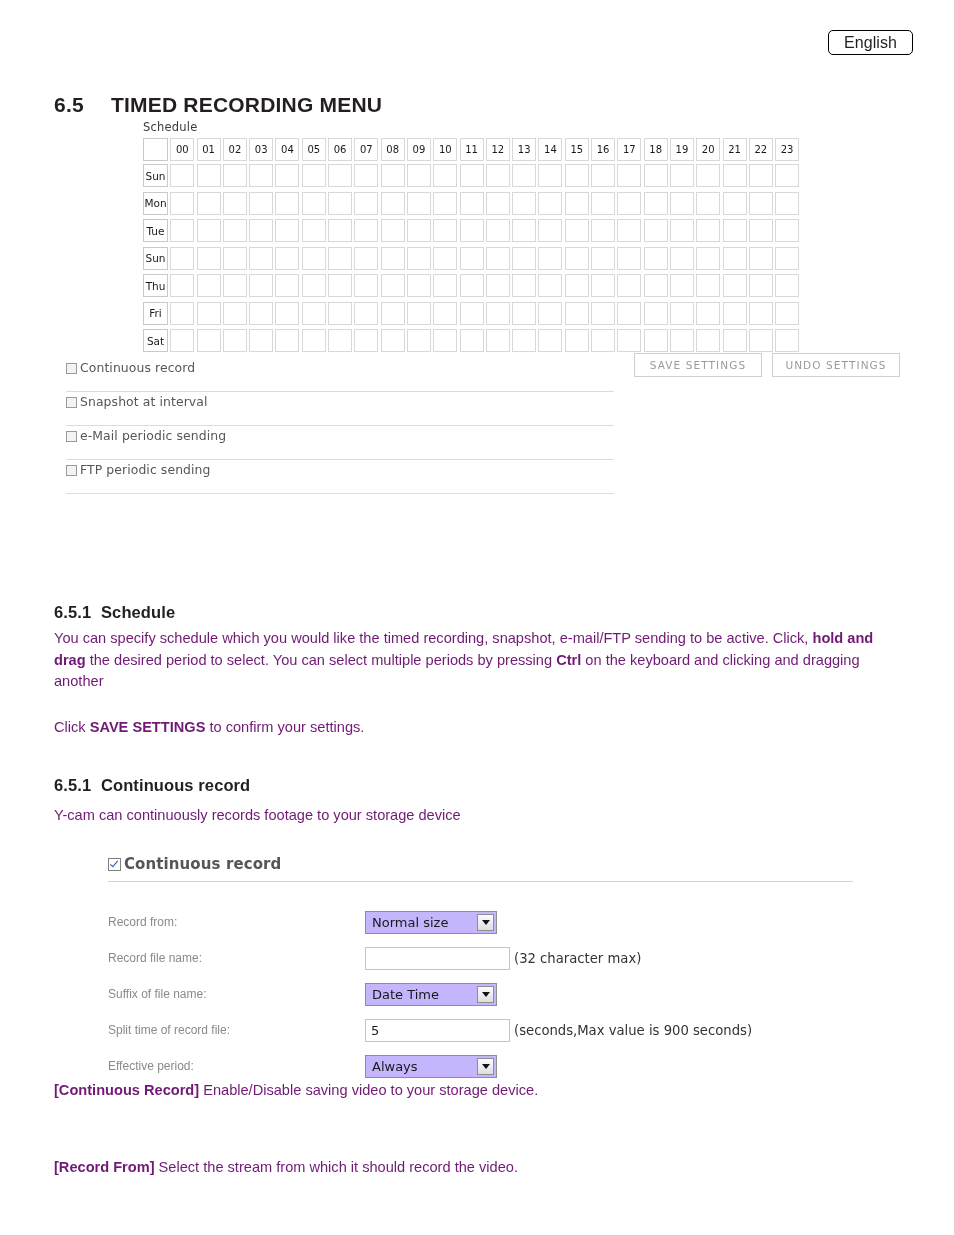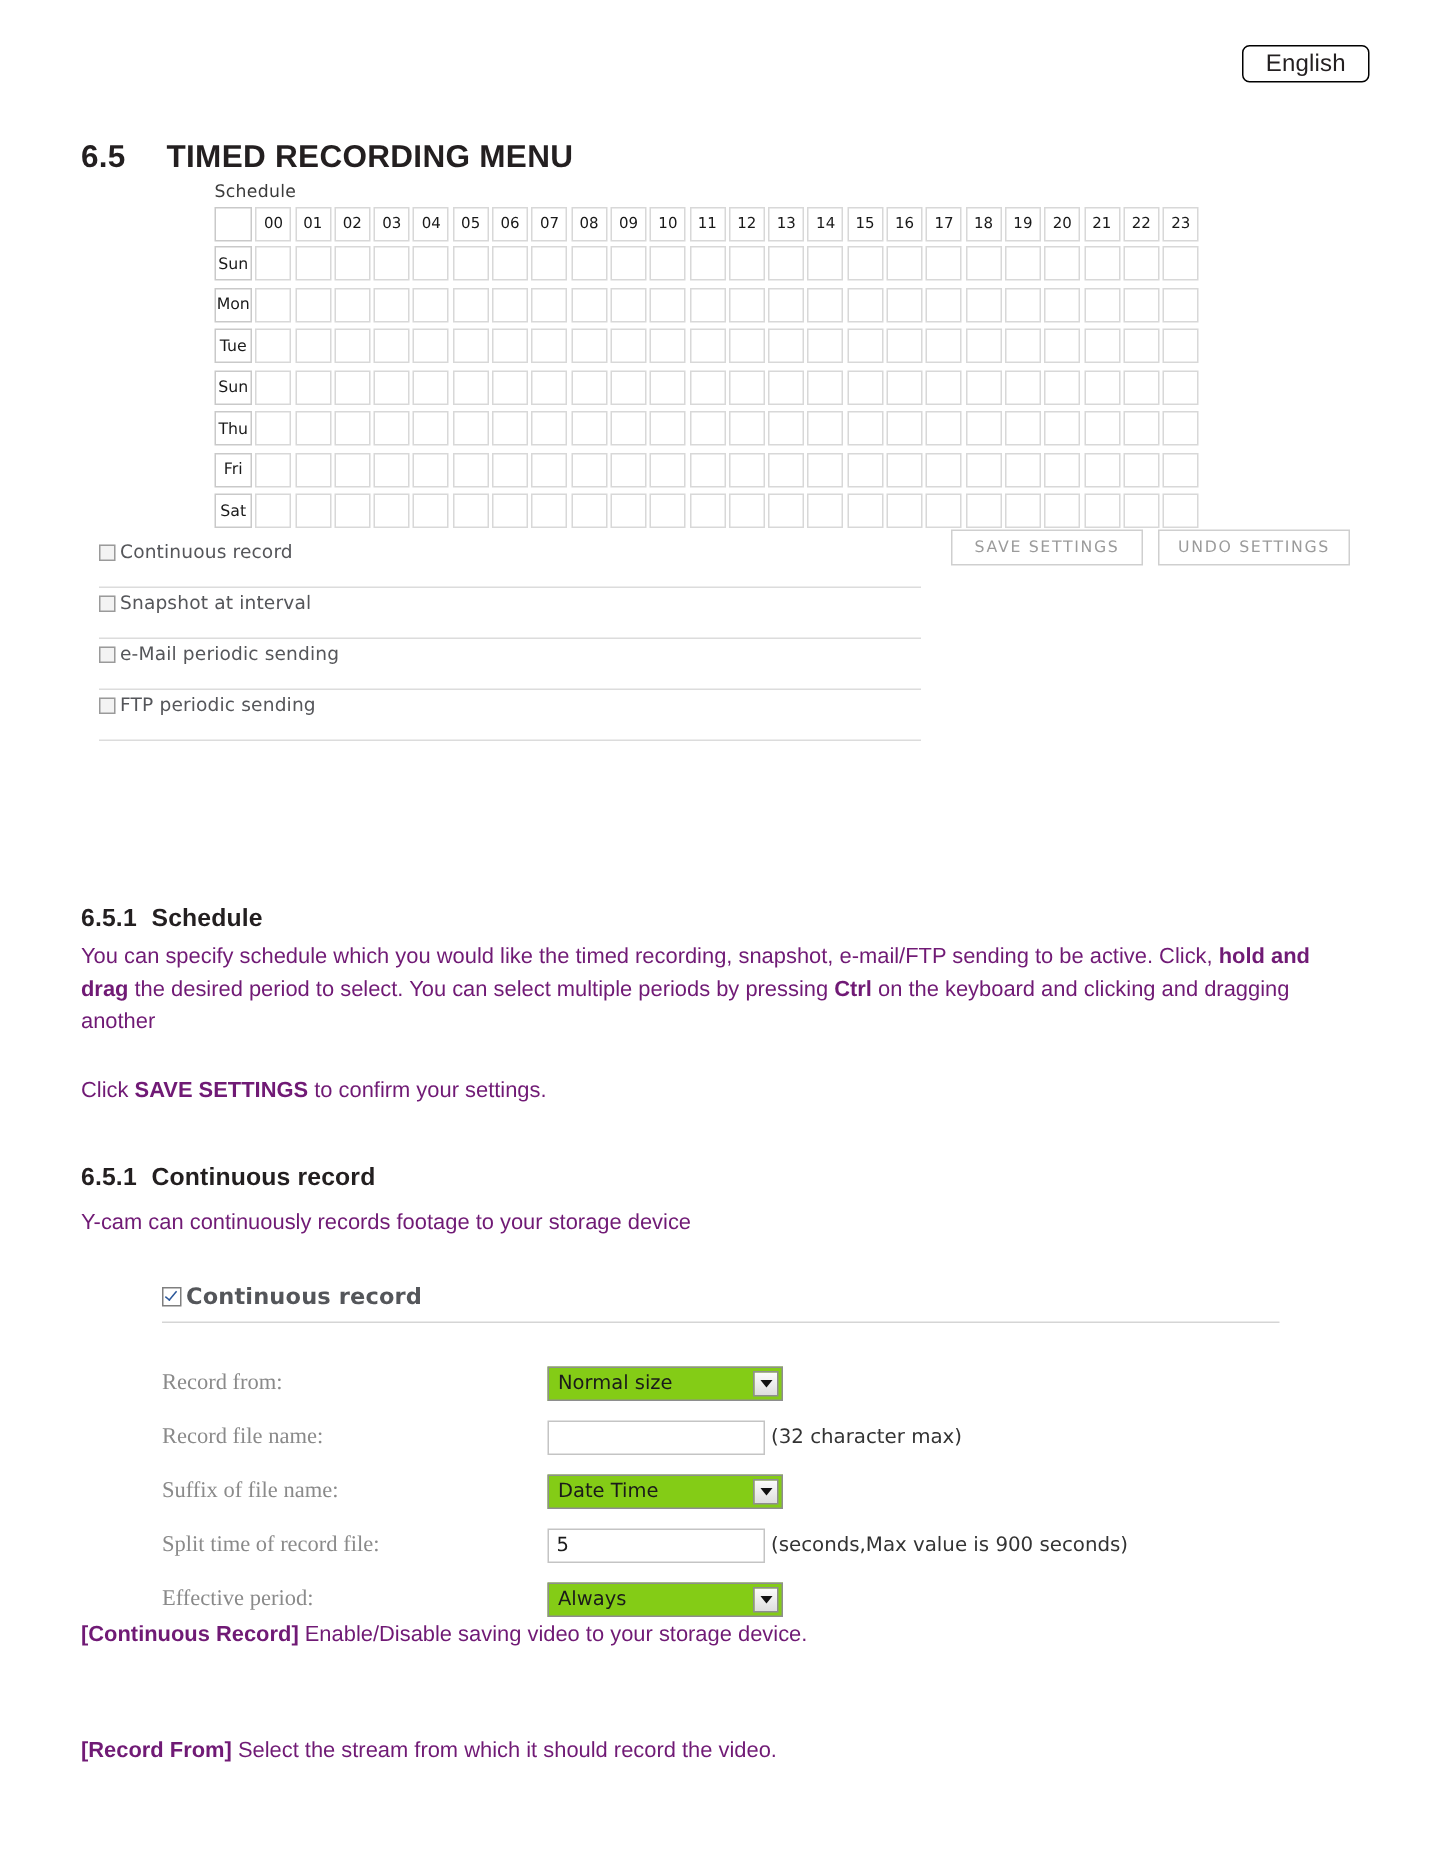--- a/index.html
+++ b/index.html
@@ -204,30 +204,30 @@
   #cr-fields {
     margin-top: 22px;
   }
   .field-row {
     display: flex;
     align-items: center;
     height: 36px;
   }
   .field-label {
     width: 257px;
-    font-size: 15px;
+    font-size: 12px;
     color: #8a8a8a;
-    font-family: Liberation Serif, serif;
+    font-family: Liberation Sans, sans-serif;
     flex: 0 0 auto;
   }
   .select-box {
-    width: 157px;
+    width: 132px;
     height: 23px;
     border: 1px solid #8e8e8e;
-    background: #84cc16;
+    background: #c4b5fd;
     display: flex;
     align-items: center;
     position: relative;
     flex: 0 0 auto;
   }
   .select-box .sel-text {
     padding-left: 6px;
     font-size: 13px;
     color: #1a1a1a;
     font-family: "DejaVu Sans", sans-serif;

